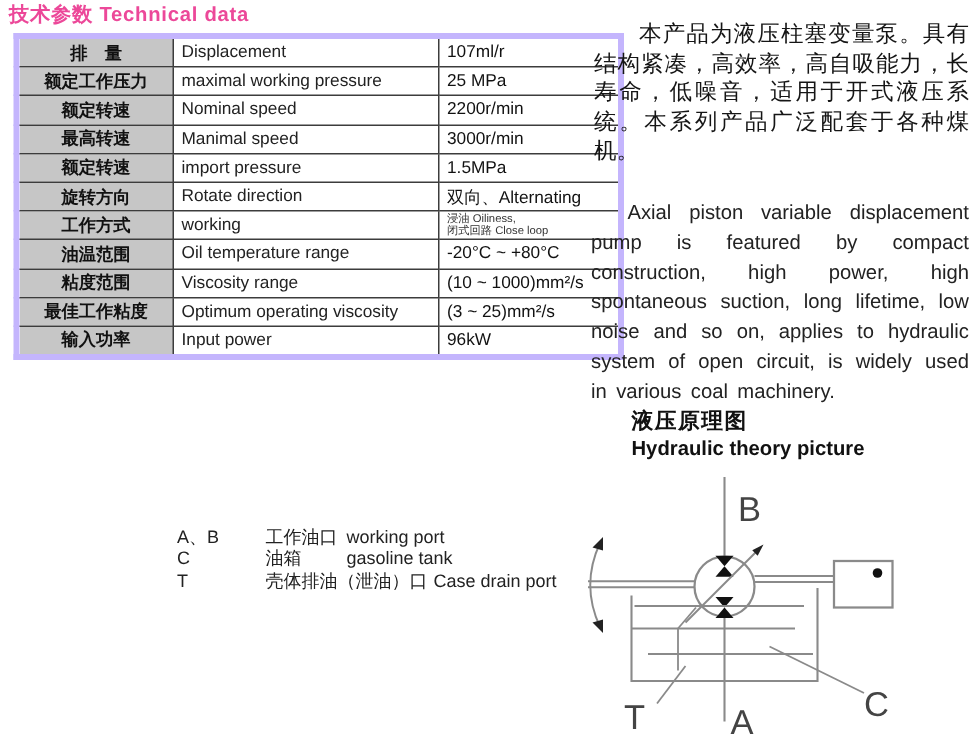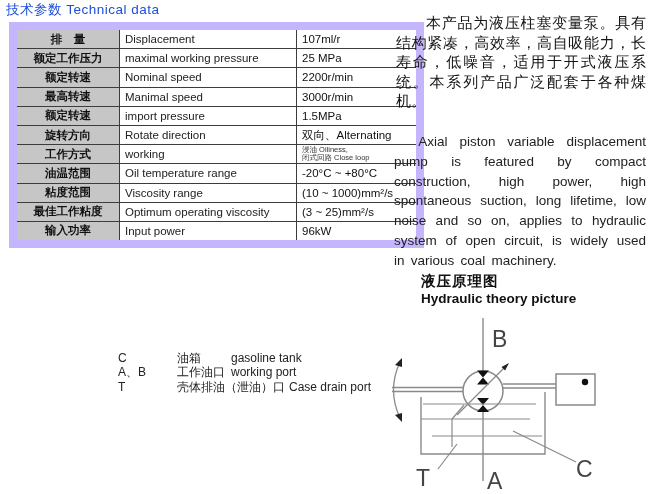--- a/index.html
+++ b/index.html
@@ -1,26 +1,26 @@
 <!DOCTYPE html>
 <html><head>
 <meta charset="utf-8">
 <style>
   html,body{margin:0;padding:0;background:#fff;}
   #page{
     position:relative;width:648px;height:494px;background:#ffffff;
     font-family:"Liberation Sans","DejaVu Sans",sans-serif;color:#1c1c1c;overflow:hidden;
   }
   .page-title{
-    position:absolute;left:6px;top:1px;font-size:13.5px;font-weight:normal;color:#1d4ed8;
+    position:absolute;left:6px;top:1px;font-size:13.5px;font-weight:bold;color:#ec4899;
     letter-spacing:0.5px;
   }
   table.spec{
     position:absolute;left:9px;top:22px;width:379px;border-collapse:collapse;
-    table-layout:fixed;border:8px solid #c4b5fd;
+    table-layout:fixed;border:4px solid #c4b5fd;
   }
   table.spec td{
     border:1.5px solid #3c3c3c;height:18.2px;padding:0 5px;overflow:hidden;white-space:nowrap;
   }
   td.c-cn{width:92px;background:#c6c6c6;text-align:center;font-weight:bold;font-size:11.5px;color:#111;}
   td.c-en{width:166px;font-size:11.5px;color:#222;}
   td.c-val{width:109px;font-size:11.5px;color:#111;margin-left:37px;}
   .val-small{display:block;font-size:7.5px;line-height:8.5px;color:#333;}
   .cn-para{
     position:absolute;left:396px;top:13px;width:250px;font-size:15px;line-height:19.5px;
@@ -113,24 +113,24 @@
   <div class="cn-para">本产品为液压柱塞变量泵。具有结构紧凑，高效率，高自吸能力，长寿命，低噪音，适用于开式液压系统。本系列产品广泛配套于各种煤机。</div>
   <div class="en-para">Axial piston variable displacement pump is featured by compact construction, high power, high spontaneous suction, long lifetime, low noise and so on, applies to hydraulic system of open circuit, is widely used in various coal machinery.</div>
 
   <div class="diagram-heading">
     <span class="h-cn">液压原理图</span>
     <span class="h-en">Hydraulic theory picture</span>
   </div>
 
   <div class="legend">
     <div class="legend-row">
-      <span class="legend-key">C</span><span class="legend-cn">油箱</span><span class="legend-en">gasoline tank</span>
+      <span class="legend-key">A、B</span><span class="legend-cn">工作油口</span><span class="legend-en">working port</span>
     </div>
     <div class="legend-row">
-      <span class="legend-key">A、B</span><span class="legend-cn">工作油口</span><span class="legend-en">working port</span>
+      <span class="legend-key">C</span><span class="legend-cn">油箱</span><span class="legend-en">gasoline tank</span>
     </div>
     <div class="legend-row">
       <span class="legend-key">T</span><span class="legend-cn">壳体排油（泄油）口</span><span class="legend-en">Case drain port</span>
     </div>
   </div>
 
   <svg class="schematic" viewBox="388 315 260 179">
 
     <line x1="483" y1="318" x2="483" y2="371" stroke="#8a8a8a" stroke-width="1.4"></line>
 

